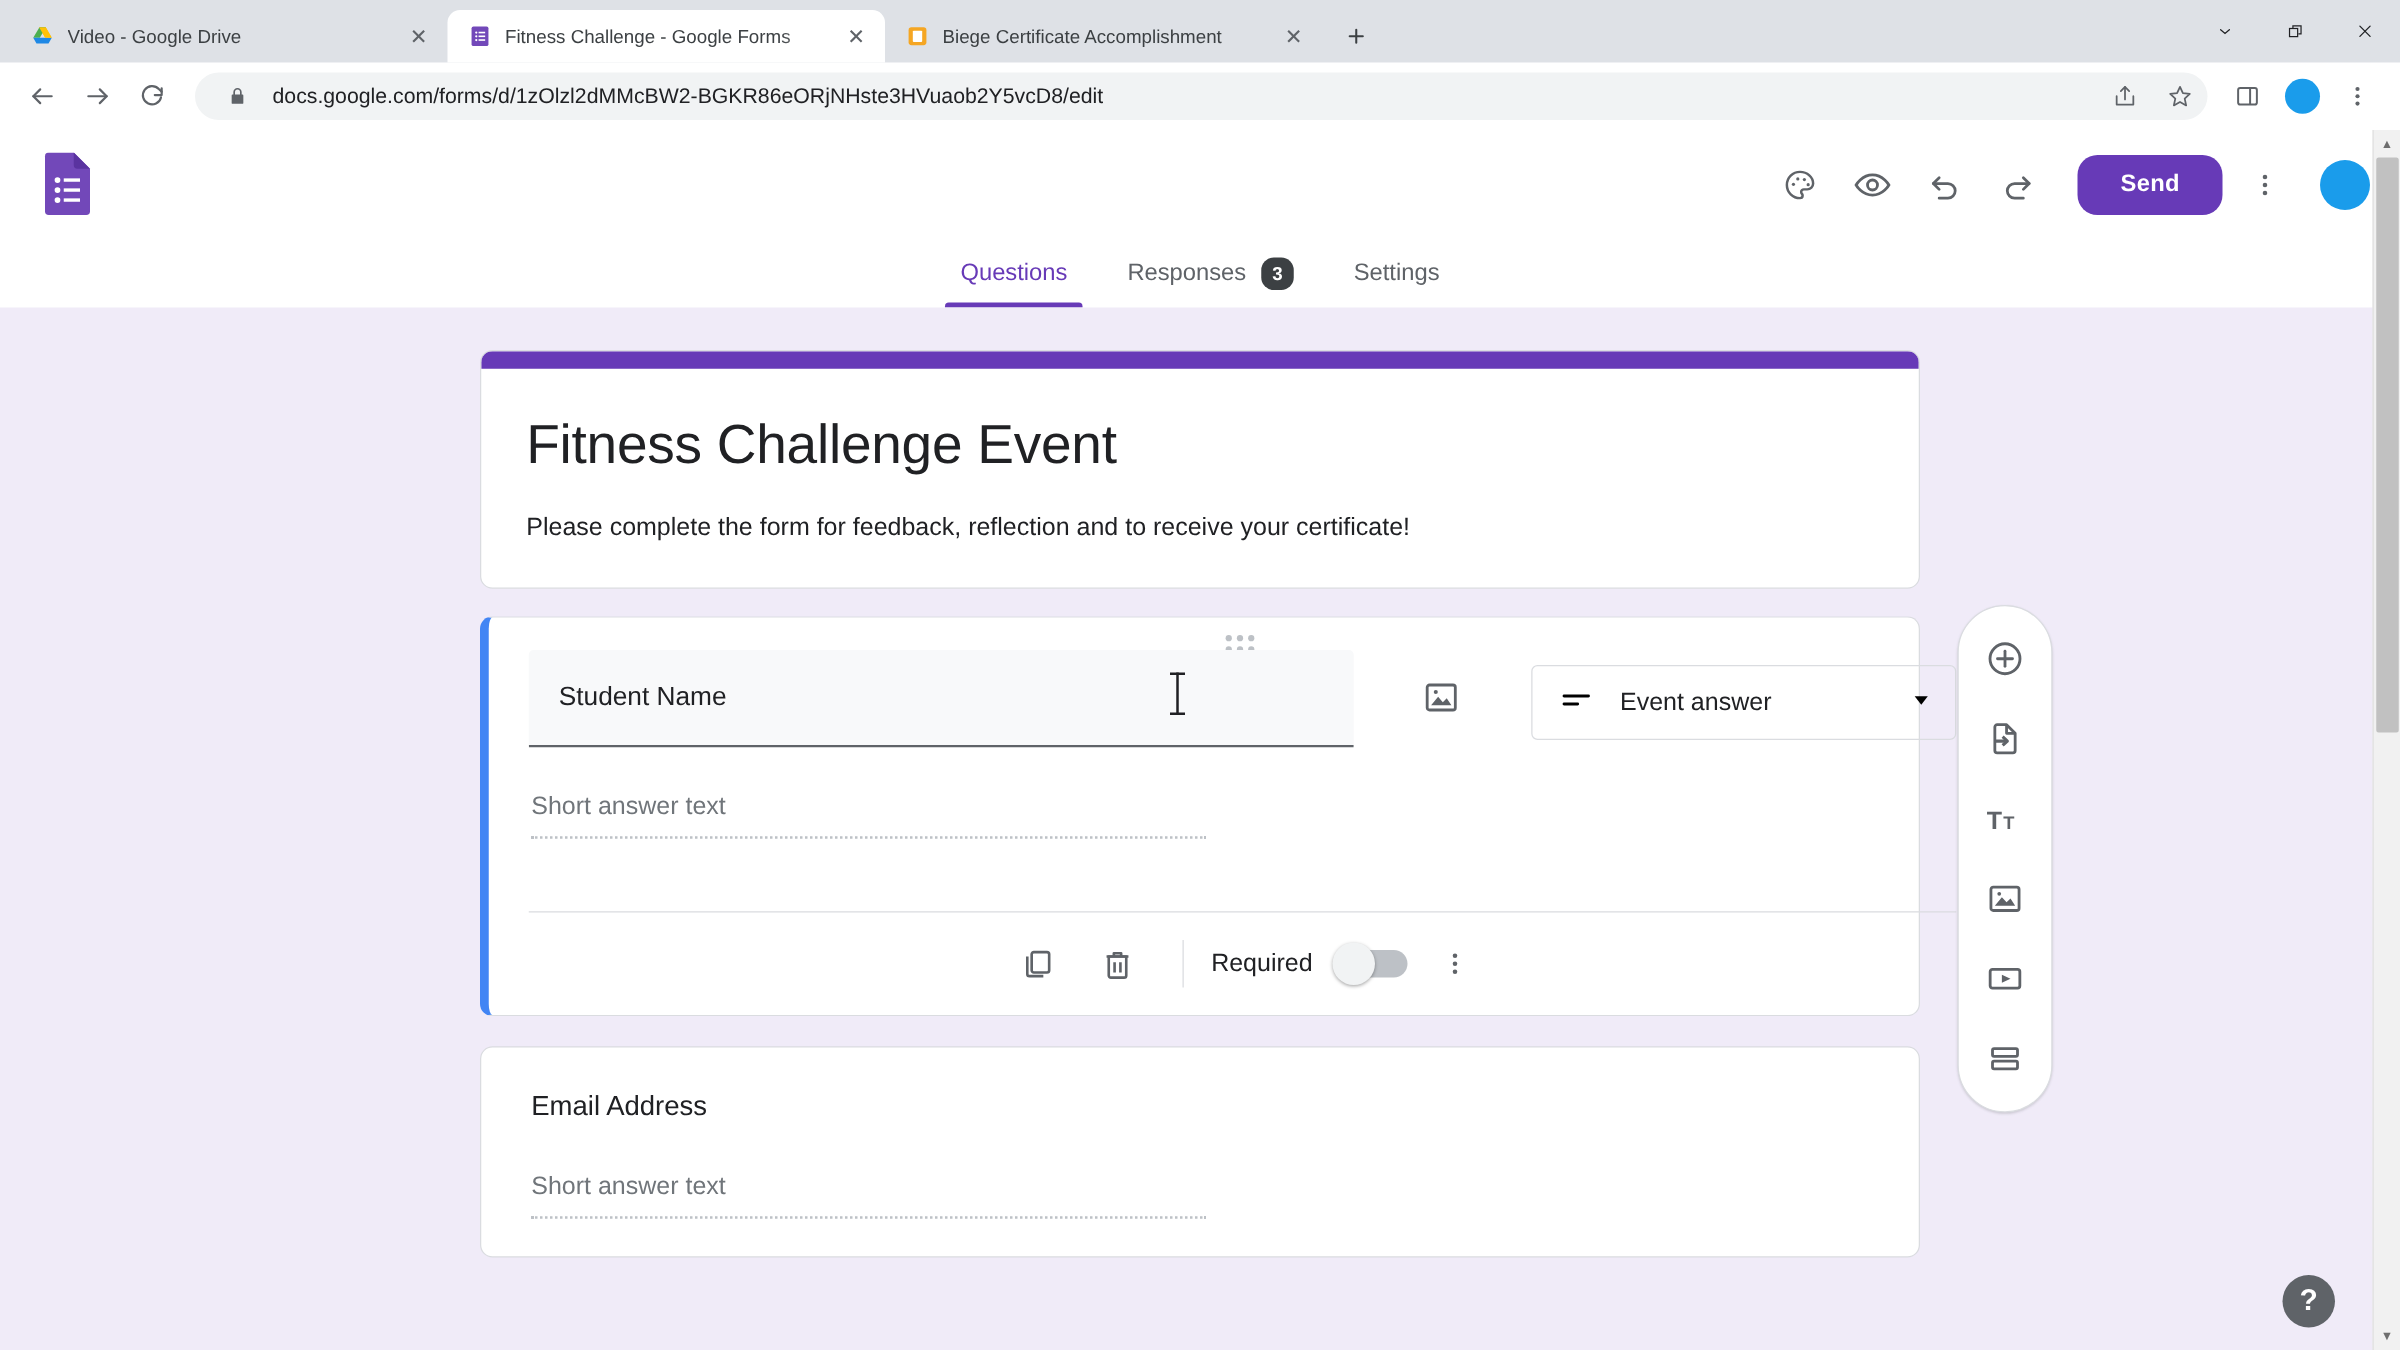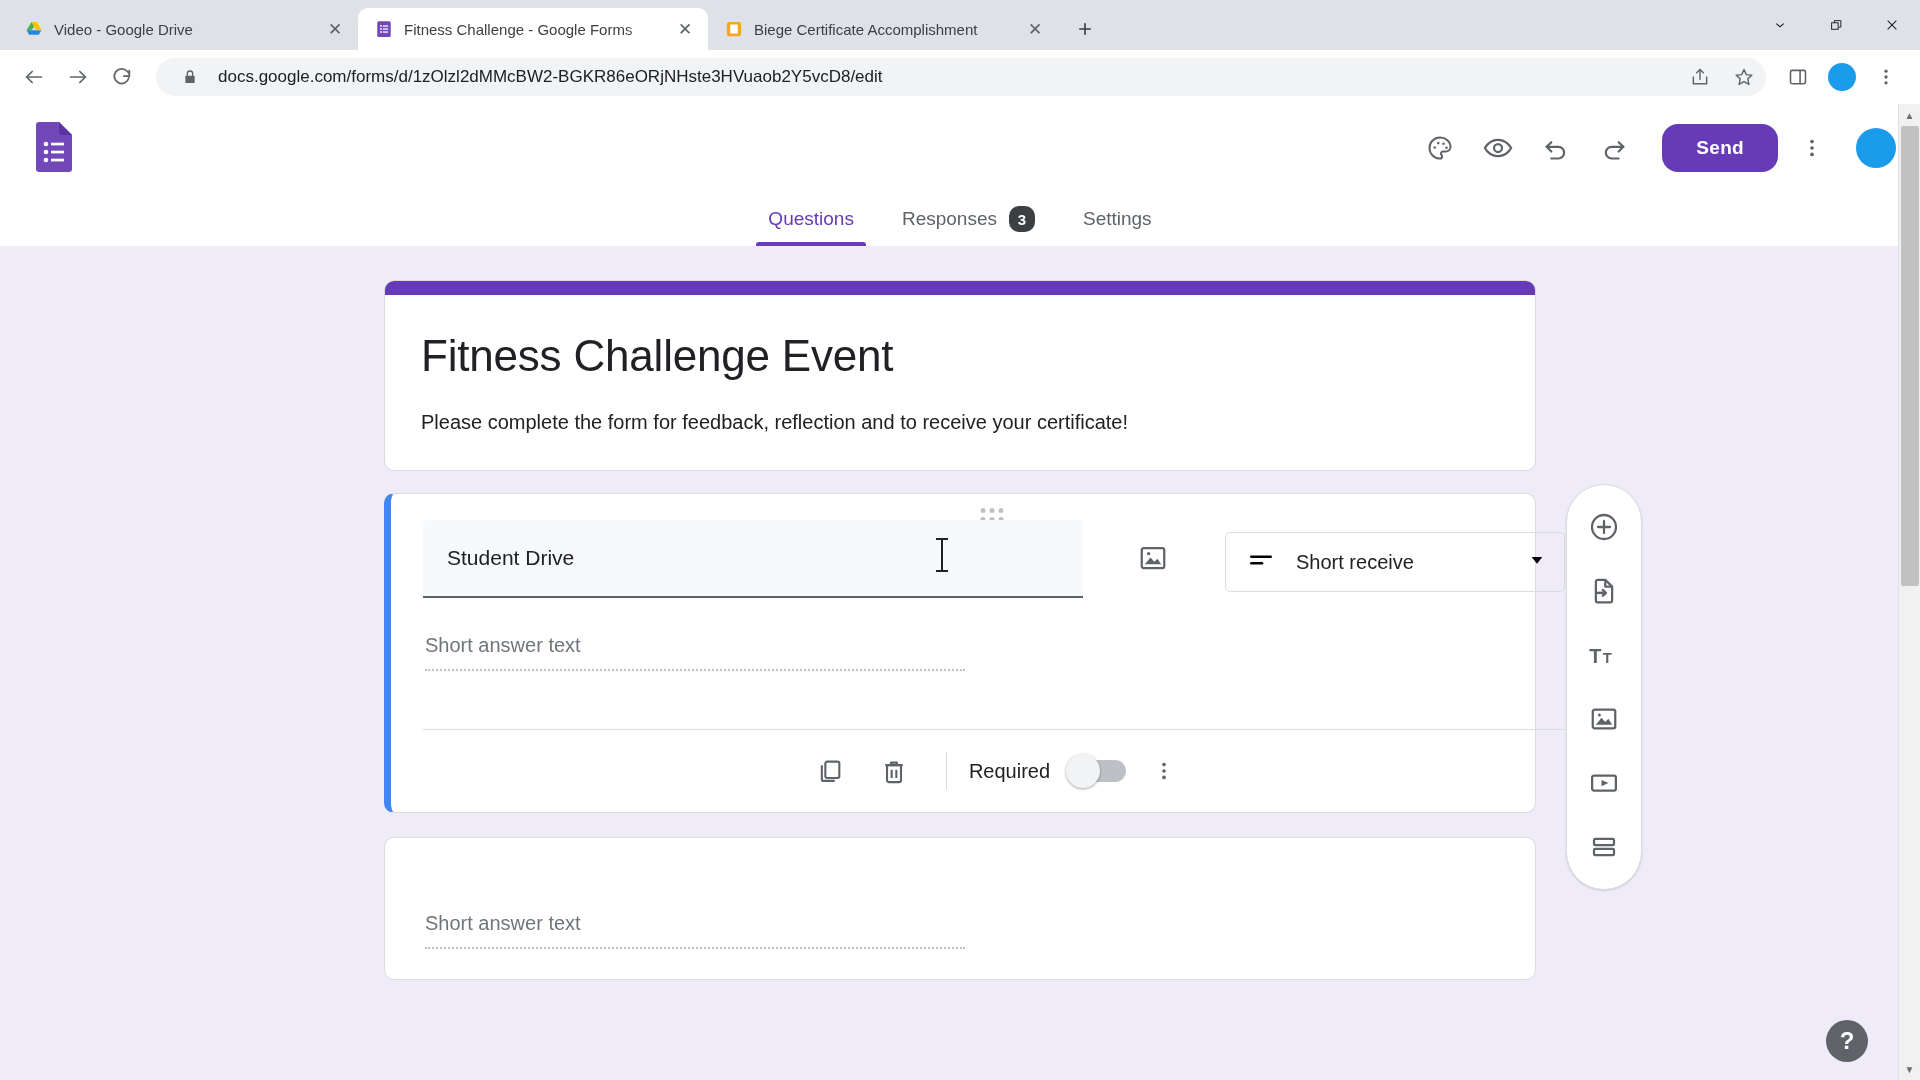--- a/index.html
+++ b/index.html
@@ -718,40 +718,40 @@
             <i></i>
               <i></i>
               <i></i>
               <i></i>
               <i></i>
               <i></i>
           </div>
 
           <div class="q-top-row">
             <div class="q-title-field">
-              <span class="q-title-text">Student Drive</span>
+              <span class="q-title-text">Student Name</span>
               <span class="text-caret"></span>
             </div>
 
             <div class="q-image-btn">
               <svg width="30" height="30" viewBox="0 0 24 24" fill="none" stroke="currentColor" stroke-width="1.8" stroke-linejoin="round">
                 <rect x="3" y="4" width="18" height="16" rx="1.5"></rect>
                   <polyline points="5.5,17 10,11.5 13,15 15.5,12.5 18.5,17" fill="currentColor" stroke="none"></polyline>
                   <circle cx="8.5" cy="8.5" r="1.3" fill="currentColor" stroke="none"></circle>
               </svg>
             </div>
 
             <div class="q-type-select">
               <span>
                 <svg width="26" height="26" viewBox="0 0 24 24" fill="none" stroke="currentColor" stroke-width="2.2" stroke-linecap="round">
                     <line x1="3" y1="9" x2="21" y2="9"></line>
                     <line x1="3" y1="15" x2="13" y2="15"></line>
                   </svg>
               </span>
-              <span class="q-type-label">Short receive</span>
+              <span class="q-type-label">Event answer</span>
               <span>
                 <svg width="18" height="18" viewBox="0 0 24 24" fill="currentColor">
                     <polygon points="5,8 19,8 12,17"></polygon>
                   </svg>
               </span>
             </div>
           </div>
 
           <div class="q-answer-placeholder">Short answer text</div>
 
@@ -783,20 +783,21 @@
                   <circle cx="12" cy="5" r="2"></circle>
                   <circle cx="12" cy="12" r="2"></circle>
                   <circle cx="12" cy="19" r="2"></circle>
                 </svg>
             </div>
           </div>
         </div>
       </div>
 
       <div class="card q-card2">
+        <div class="q2-title">Email Address</div>
         <div class="q2-answer">Short answer text</div>
       </div>
 
       <div class="side-toolbar">
         <div class="side-icon">
           <svg width="32" height="32" viewBox="0 0 24 24" fill="none" stroke="currentColor" stroke-width="1.7" stroke-linecap="round">
               <circle cx="12" cy="12" r="9"></circle>
               <line x1="12" y1="7.5" x2="12" y2="16.5"></line>
               <line x1="7.5" y1="12" x2="16.5" y2="12"></line>
             </svg>

